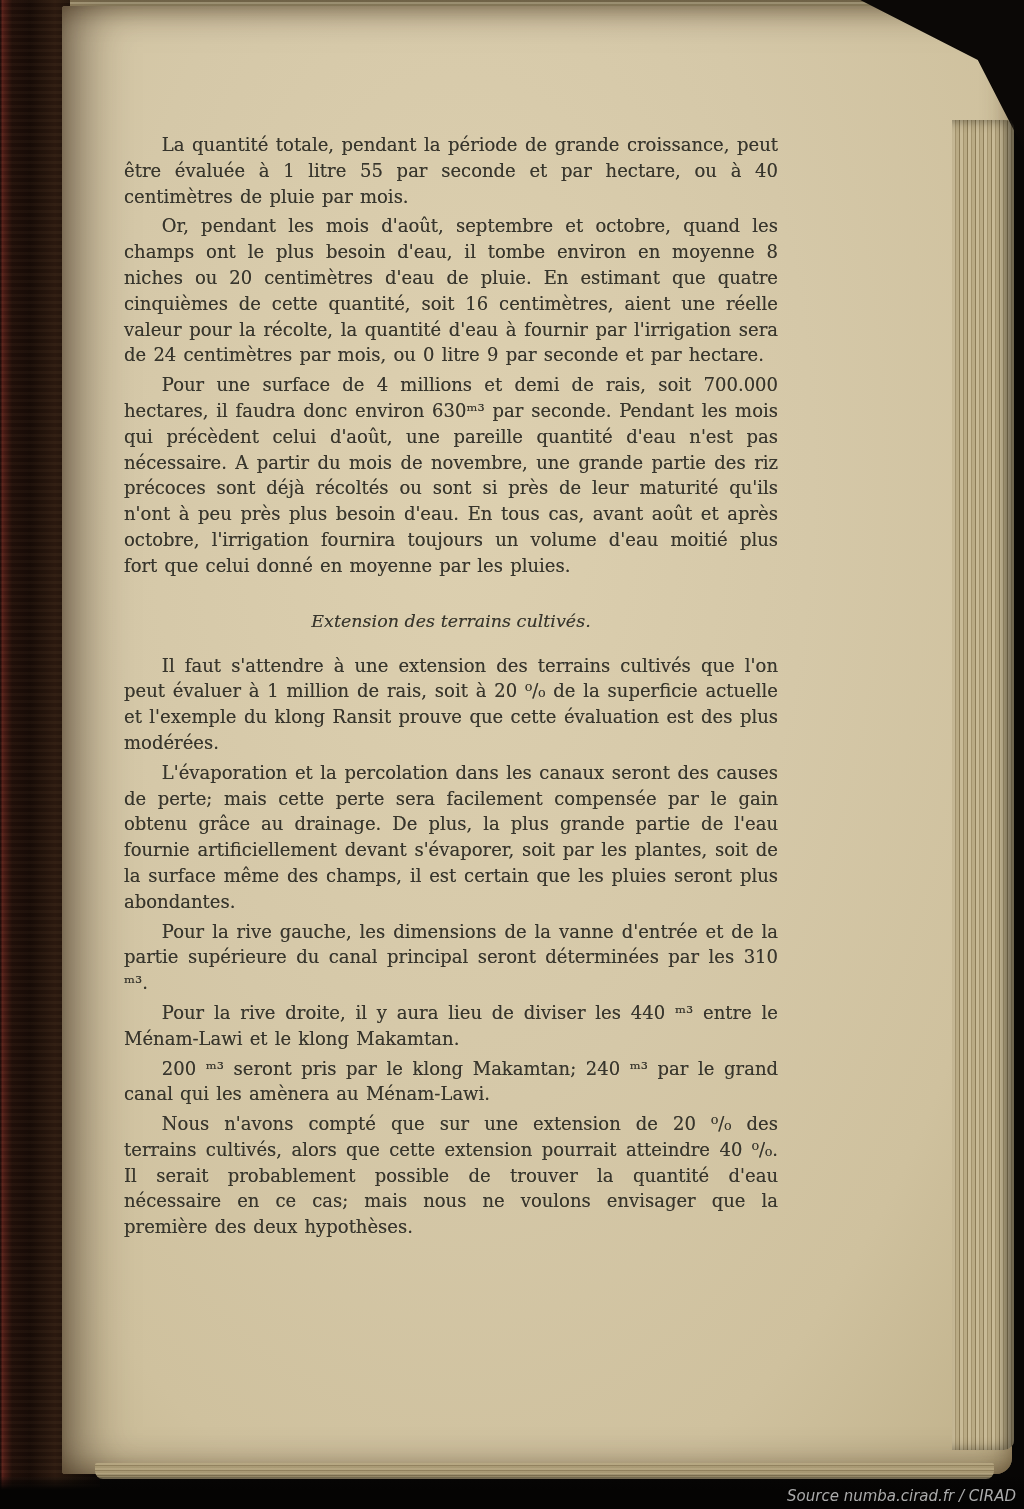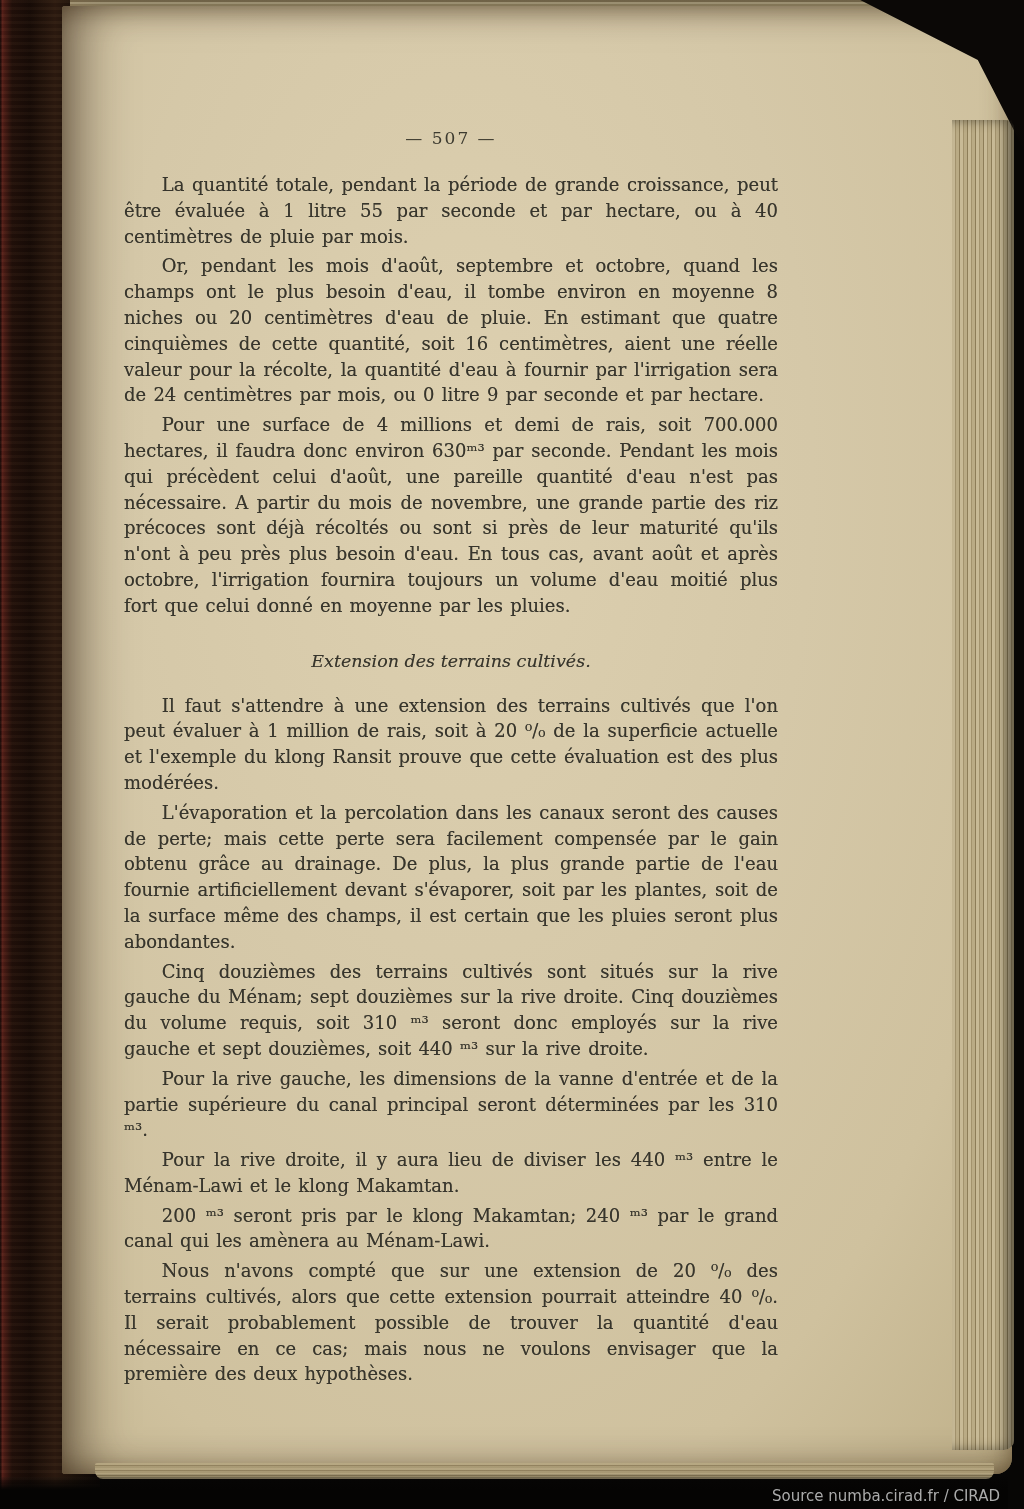--- a/index.html
+++ b/index.html
@@ -139,55 +139,54 @@
     font-weight: normal;
     font-size: 17.5px;
     color: #37352c;
     margin: 32px 0 22px 0;
     text-shadow: 0 0 0.5px rgba(55,53,44,0.5);
   }
 
   
   .footer-bar {
     position: absolute;
-    left: 0; right: 16px; bottom: 0;
+    left: 0; right: 0; bottom: 0;
     height: 32px;
     background: linear-gradient(180deg, rgba(5,4,3,0.2) 0%, #050403 40%);
     display: flex;
     align-items: flex-end;
     justify-content: flex-end;
     padding: 0 8px 4px 0;
     box-sizing: border-box;
+    font-style: italic;
   }
   .footer-source {
     font-family: "DejaVu Sans", "Liberation Sans", sans-serif;
     font-size: 15px;
     color: #ababab;
   }
 </style>
 </head>
 <body>
 
 <div class="scan">
 
   <div class="spine"></div>
 
   <div class="paper">
     <div class="content">
-      <div class="page-number">— 507 —</div>
 
       <p class="para">La quantité totale, pendant la période de grande croissance, peut être évaluée à 1 litre 55 par seconde et par hectare, ou à 40 centimètres de pluie par mois.</p>
       <p class="para">Or, pendant les mois d'août, septembre et octobre, quand les champs ont le plus besoin d'eau, il tombe environ en moyenne 8 niches ou 20 centimètres d'eau de pluie. En estimant que quatre cinquièmes de cette quantité, soit 16 centimètres, aient une réelle valeur pour la récolte, la quantité d'eau à fournir par l'irrigation sera de 24 centimètres par mois, ou 0 litre 9 par seconde et par hectare.</p>
       <p class="para">Pour une surface de 4 millions et demi de rais, soit 700.000 hectares, il faudra donc environ 630ᵐ³ par seconde. Pendant les mois qui précèdent celui d'août, une pareille quantité d'eau n'est pas nécessaire. A partir du mois de novembre, une grande partie des riz précoces sont déjà récoltés ou sont si près de leur maturité qu'ils n'ont à peu près plus besoin d'eau. En tous cas, avant août et après octobre, l'irrigation fournira toujours un volume d'eau moitié plus fort que celui donné en moyenne par les pluies.</p>
 
       <h3 class="heading">Extension des terrains cultivés.</h3>
 
       <p class="para">Il faut s'attendre à une extension des terrains cultivés que l'on peut évaluer à 1 million de rais, soit à 20 ⁰/₀ de la superficie actuelle et l'exemple du klong Ransit prouve que cette évaluation est des plus modérées.</p>
       <p class="para">L'évaporation et la percolation dans les canaux seront des causes de perte; mais cette perte sera facilement compensée par le gain obtenu grâce au drainage. De plus, la plus grande partie de l'eau fournie artificiellement devant s'évaporer, soit par les plantes, soit de la surface même des champs, il est certain que les pluies seront plus abondantes.</p>
-      <p class="para">Cinq douzièmes des terrains cultivés sont situés sur la rive gauche du Ménam; sept douzièmes sur la rive droite. Cinq douzièmes du volume requis, soit 310 ᵐ³ seront donc employés sur la rive gauche et sept douzièmes, soit 440 ᵐ³ sur la rive droite.</p>
       <p class="para">Pour la rive gauche, les dimensions de la vanne d'entrée et de la partie supérieure du canal principal seront déterminées par les 310 ᵐ³.</p>
       <p class="para">Pour la rive droite, il y aura lieu de diviser les 440 ᵐ³ entre le Ménam-Lawi et le klong Makamtan.</p>
       <p class="para">200 ᵐ³ seront pris par le klong Makamtan; 240 ᵐ³ par le grand canal qui les amènera au Ménam-Lawi.</p>
       <p class="para">Nous n'avons compté que sur une extension de 20 ⁰/₀ des terrains cultivés, alors que cette extension pourrait atteindre 40 ⁰/₀. Il serait probablement possible de trouver la quantité d'eau nécessaire en ce cas; mais nous ne voulons envisager que la première des deux hypothèses.</p>
     </div>
   </div>
 
   <div class="top-edge"></div>
   <div class="page-edges"></div>
   <div class="corner-top-right"></div>

